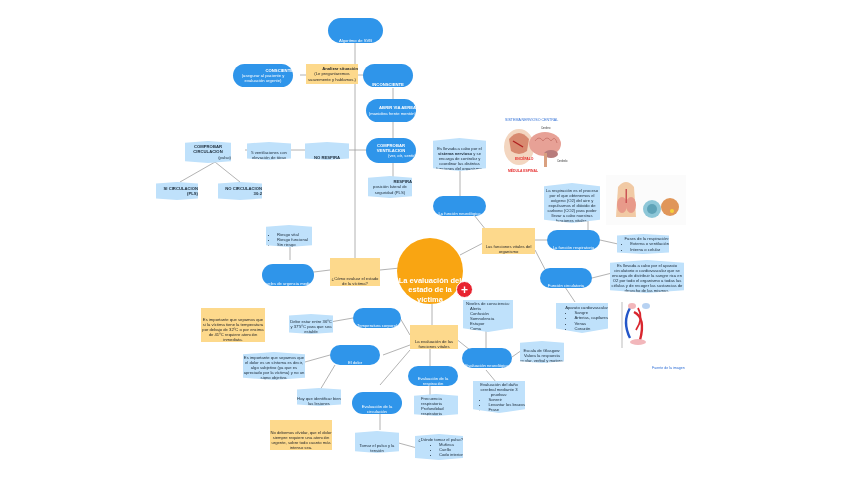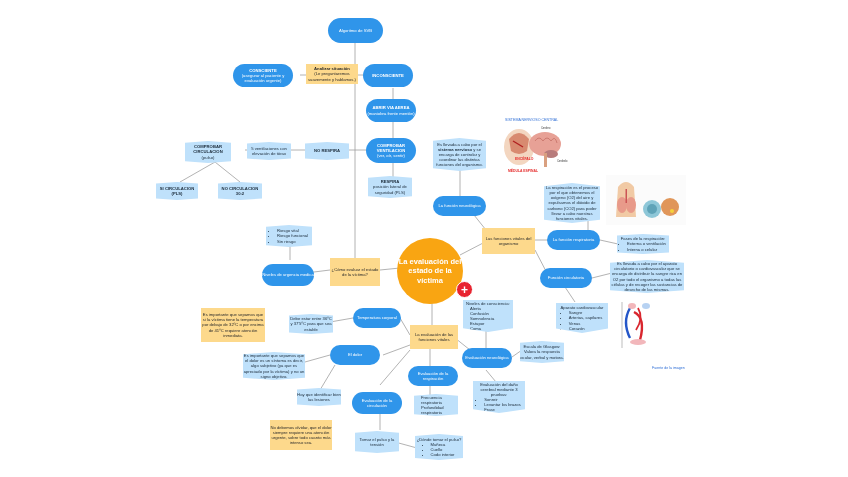--- a/index.html
+++ b/index.html
@@ -1,19 +1,19 @@
 <!DOCTYPE html>
 <html><head>
 <meta charset="utf-8">
 <style>
   html,body{margin:0;padding:0;}
   body{width:848px;height:477px;background:#ffffff;position:relative;overflow:hidden;font-family:"Liberation Sans",sans-serif;}
   #canvas{position:absolute;left:0;top:0;width:848px;height:477px;}
   svg.links{position:absolute;left:0;top:0;width:848px;height:477px;}
-  .n{position:absolute;box-sizing:border-box;display:flex;align-items:center;justify-content:center;text-align:center;font-size:4.2px;line-height:1.2;}
+  .n{position:absolute;box-sizing:border-box;display:flex;align-items:flex-end;justify-content:center;text-align:center;font-size:4.2px;line-height:1.2;}
   .pill{background:#2f95ea;color:#ffffff;border-radius:14px;}
   .hex{background:#bfe1fb;color:#1b2b3a;clip-path:polygon(0 8%,50% 0,100% 8%,100% 92%,50% 100%,0 92%);}
   .note{background:#fdd98c;color:#2a2a2a;}
   .box{background:#bfe1fb;color:#1b2b3a;}
   .n b{font-weight:bold;}
   .col{flex-direction:column;}
   ul.b{margin:0;padding-left:7px;text-align:left;}
   ul.b li{margin:0;}
   .main{background:#f9a512;color:#fff;border-radius:50%;font-size:7.5px;font-weight:bold;line-height:1.25;}
   .plus{position:absolute;width:15px;height:15px;border-radius:50%;background:#e8232f;color:#fff;font-weight:bold;font-size:12px;display:flex;align-items:center;justify-content:center;border:1px solid #fff;}

